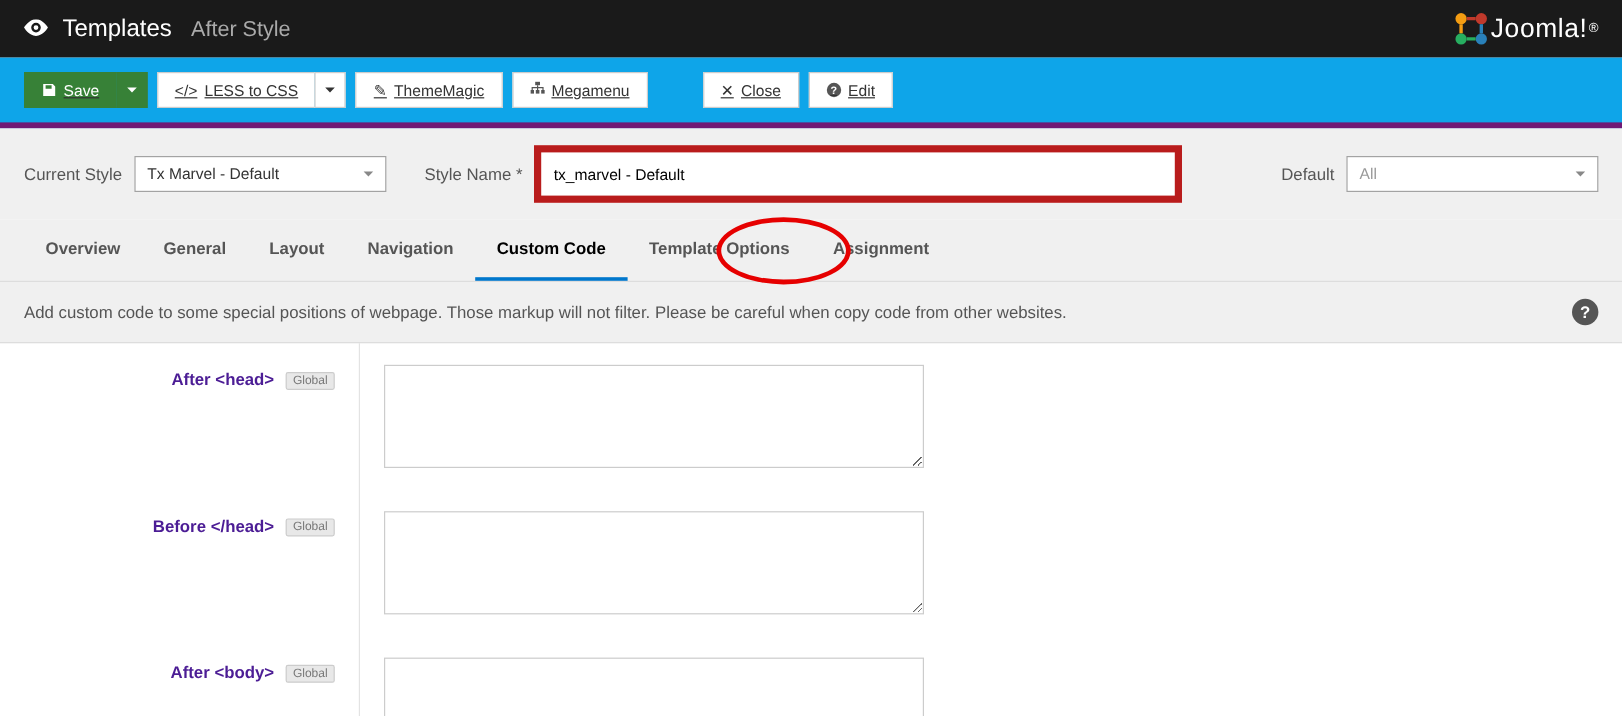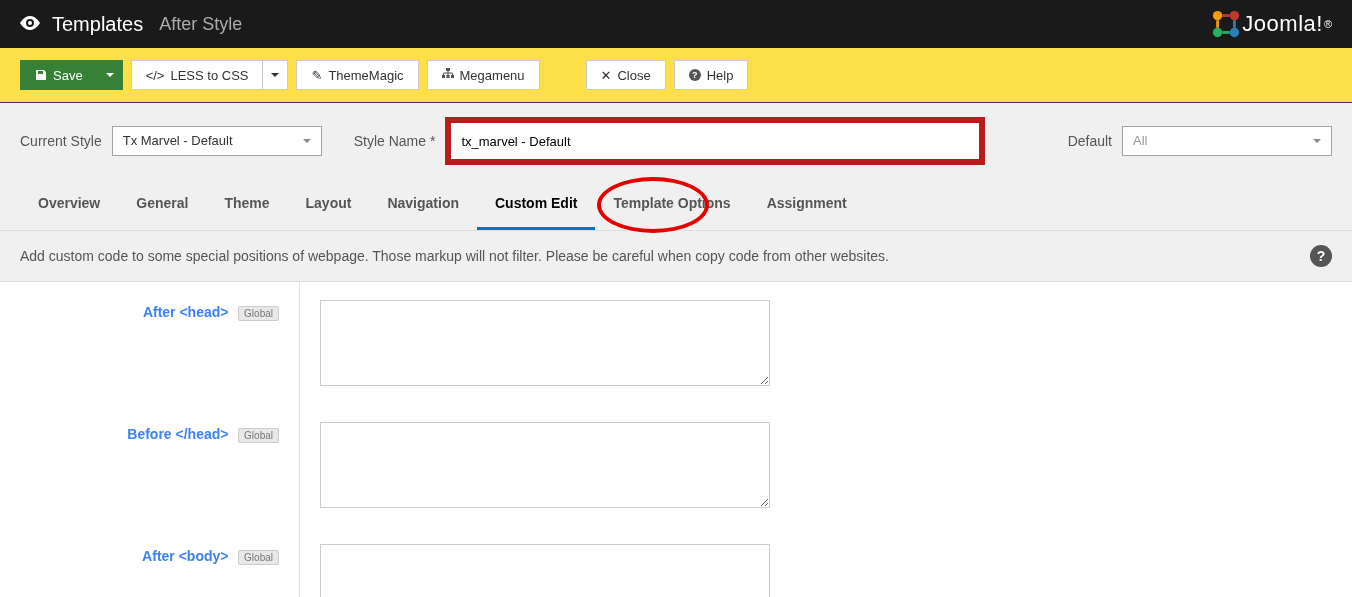--- a/index.html
+++ b/index.html
@@ -7,21 +7,21 @@
 
 .header-bar { background: #1a1a1a; height: 48px; display: flex; align-items: center; padding: 0 20px; justify-content: space-between; }
 .header-left { display: flex; align-items: center; gap: 12px; }
 .eye-icon { color: #fff; font-size: 18px; }
 .page-title { color: #fff; font-size: 20px; font-weight: 300; }
 .page-subtitle { color: #aaa; font-size: 18px; font-weight: 300; margin-left: 4px; }
 .joomla-logo { display: flex; align-items: center; gap: 1px; }
 .joomla-text { color: #fff; font-size: 22px; font-weight: 300; letter-spacing: 0.5px; }
 .joomla-reg { color: #fff; font-size: 11px; vertical-align: super; }
 
-.toolbar { background: #fde047; padding: 12px 20px; display: flex; gap: 8px; border-bottom: 1px solid #701a75; }
+.toolbar { background: #0ea5e9; padding: 12px 20px; display: flex; gap: 8px; border-bottom: 5px solid #701a75; text-decoration: underline; }
 .btn { display: inline-flex; align-items: center; gap: 6px; padding: 6px 14px; background: #fff; border: 1px solid #ccc; font-size: 13px; color: #333; cursor: pointer; height: 30px; }
 .btn-save { background: #378137; color: #fff; border-color: #378137; }
 .btn-group { display: inline-flex; }
 .btn-group .btn:first-child { border-right: none; }
 .btn-caret { padding: 6px 8px; }
 .caret-down { width: 0; height: 0; border-left: 4px solid transparent; border-right: 4px solid transparent; border-top: 4px solid currentColor; display: inline-block; }
 
 .settings-row { background: #f0f0f0; padding: 14px 20px; display: flex; align-items: center; gap: 10px; }
 .label-text { color: #555; font-size: 14px; }
 .select-box { background: #fff; border: 1px solid #a3a3a3; padding: 6px 28px 6px 10px; font-size: 13px; color: #333; min-width: 210px; height: 30px; position: relative; cursor: pointer; }
@@ -36,21 +36,21 @@
 
 .highlight-circle { position: absolute; border: 4px solid #e60000; border-radius: 50%; width: 112px; height: 56px; pointer-events: none; }
 
 .info-row { background: #f0f0f0; padding: 14px 20px; display: flex; align-items: center; justify-content: space-between; border-bottom: 1px solid #ddd; }
 .info-text { color: #555; font-size: 14px; }
 .help-circle { width: 22px; height: 22px; border-radius: 50%; background: #555; color: #fff; display: flex; align-items: center; justify-content: center; font-weight: bold; font-size: 14px; cursor: pointer; }
 
 .form-area { display: flex; }
 .form-labels { width: 300px; border-right: 1px solid #e3e3e3; }
 .form-label-row { padding: 22px 20px 22px 20px; text-align: right; min-height: 122px; }
-.form-label-text { font-weight: 700; color: #3b82f6; font-size: 14px; }
+.form-label-text { font-weight: 700; color: #4c1d95; font-size: 14px; }
 .badge-global { display: inline-block; background: #e8e8e8; border: 1px solid #ccc; border-radius: 2px; color: #777; font-size: 10px; padding: 1px 5px; margin-left: 6px; vertical-align: middle; }
 .form-fields { flex: 1; padding: 18px 20px; }
 .textarea { width: 450px; height: 86px; border: 1px solid #ccc; padding: 6px; font-family: inherit; font-size: 13px; resize: both; display: block; margin-bottom: 36px; }
 
 .tabs-wrap { position: relative; }
 </style>
 </head>
 <body>
 
 <div class="header-bar">
@@ -116,21 +116,21 @@
     </span>
     <span>Megamenu</span>
   </button>
   <div style="width:30px"></div>
   <button class="btn">
     <span>✕</span>
     <span>Close</span>
   </button>
   <button class="btn">
     <span style="display:inline-flex;width:12px;height:12px;border-radius:50%;background:#555;color:#fff;align-items:center;justify-content:center;font-size:9px;font-weight:bold">?</span>
-    <span>Help</span>
+    <span>Edit</span>
   </button>
 </div>
 
 <div class="settings-row">
   <span class="label-text">Current Style</span>
   <div class="select-box">
     <span>Tx Marvel - Default</span>
     <span class="caret-down"></span>
   </div>
   <span style="width:12px"></span>
@@ -141,24 +141,23 @@
   <div class="select-box select-default">
     <span>All</span>
     <span class="caret-down"></span>
   </div>
 </div>
 
 <div class="tabs-wrap">
   <div class="tabs-row">
     <div class="tab">Overview</div>
     <div class="tab">General</div>
-    <div class="tab">Theme</div>
     <div class="tab">Layout</div>
     <div class="tab">Navigation</div>
-    <div class="tab active">Custom Edit</div>
+    <div class="tab active">Custom Code</div>
     <div class="tab">Template Options</div>
     <div class="tab">Assignment</div>
   </div>
   <div class="highlight-circle" style="left:597px; top:-2px"></div>
 </div>
 
 <div class="info-row">
   <span class="info-text">Add custom code to some special positions of webpage. Those markup will not filter. Please be careful when copy code from other websites.</span>
   <div class="help-circle">?</div>
 </div>

